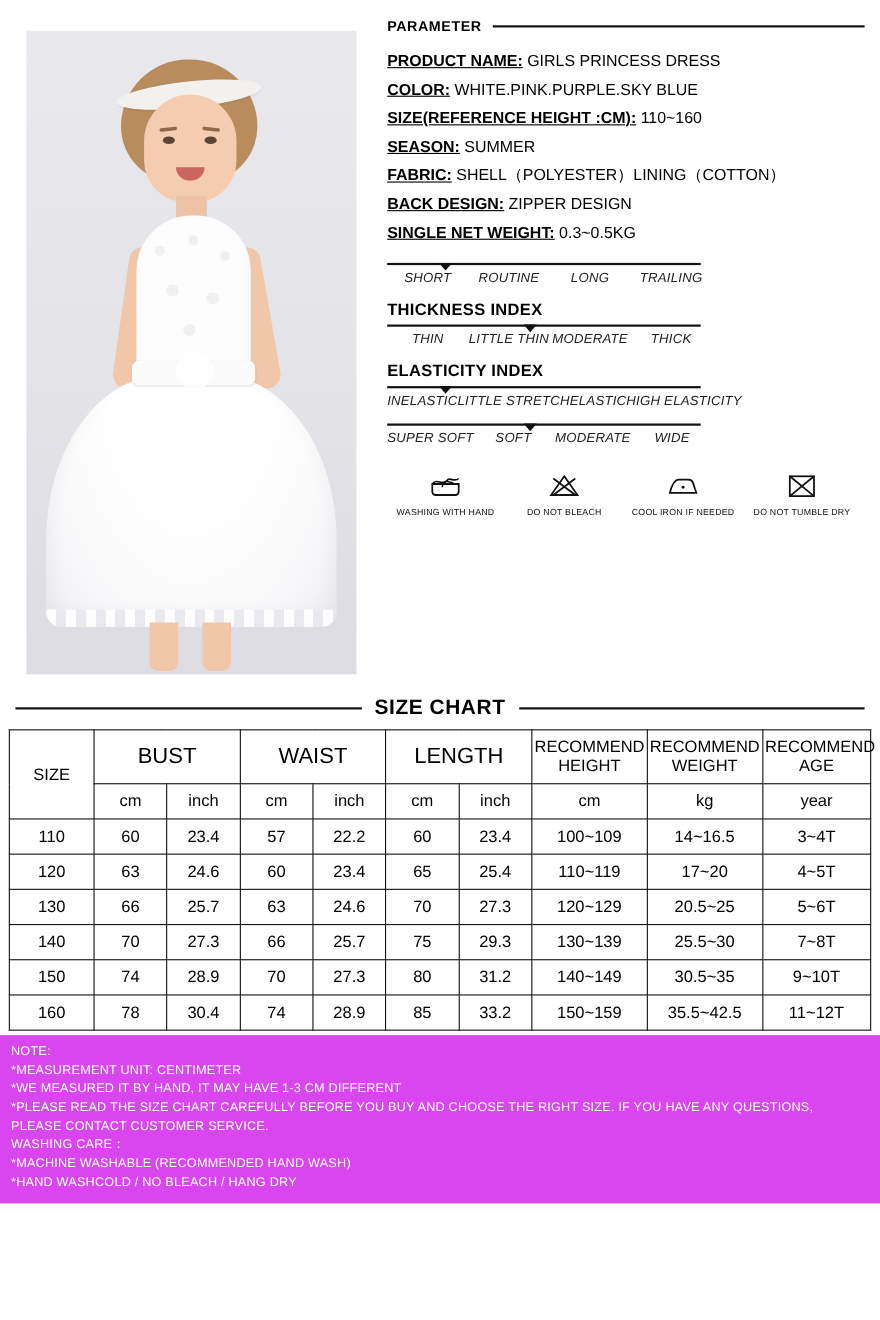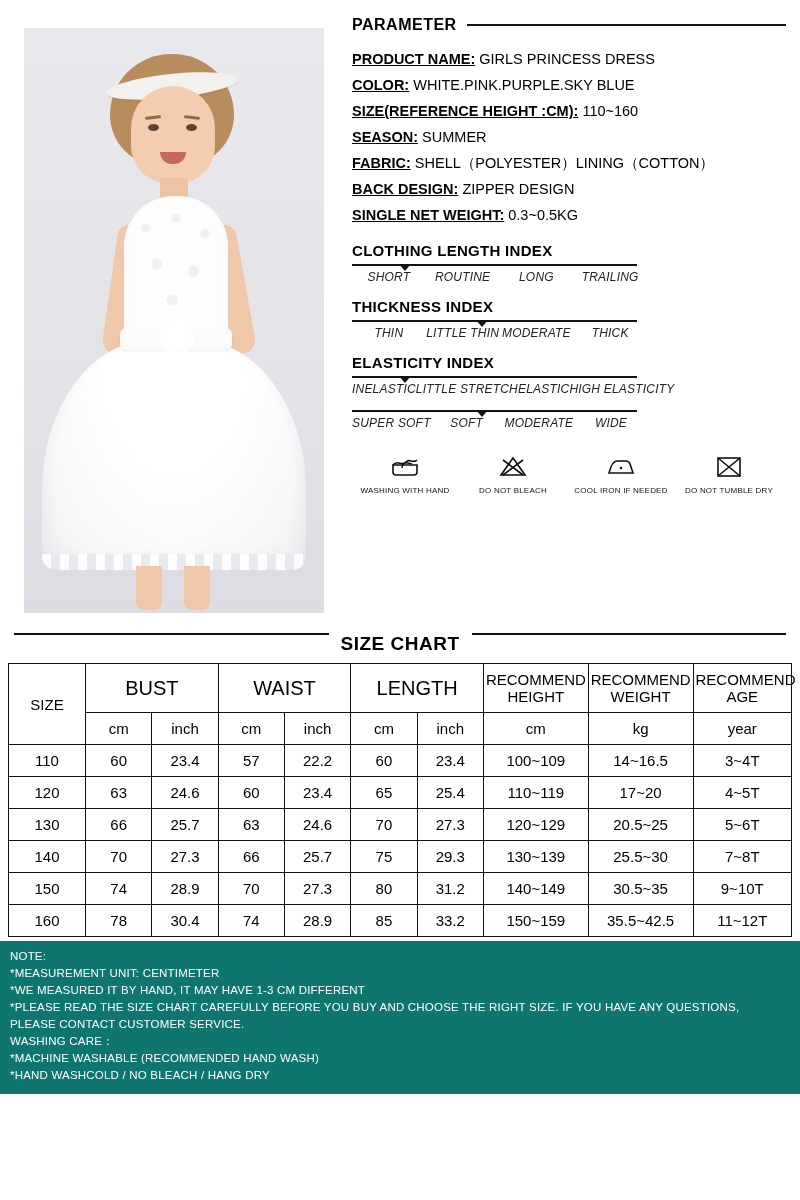--- a/index.html
+++ b/index.html
@@ -88,21 +88,21 @@
     border-radius: 0 0 14px 14px; opacity:.9;
   }
   .ph-leg{position:absolute;width:26px;height:44px;background:#f0c7a8;border-radius:0 0 8px 8px;}
   .ph-leg.l{left:112px;top:538px;}
   .ph-leg.r{left:160px;top:538px;}
 
   .info-col { flex: 1 1 auto; padding: 0 6px 0 26px; }
 
   .sec-title-wrap { display: flex; align-items: center; gap: 10px; margin: 2px 0 12px 0; }
   .sec-title {
-    font-size: 16px; font-weight: bold; letter-spacing: .5px;
+    font-size: 13px; font-weight: bold; letter-spacing: .5px;
   }
   .sec-rule { flex: 1 1 auto; height: 2px; background: #111; }
 
   .param-line { font-size: 14.5px; line-height: 26px; }
   .param-line .k { font-weight: bold; text-decoration: underline; }
 
   .index-block { margin-top: 14px; }
   .index-title { font-size: 15px; font-weight: bold; letter-spacing: .3px; }
   .index-bar { height: 2px; background: #111; margin: 5px 0 0 0; width: 285px; }
   .index-bar.w2 { width: 285px; }
@@ -119,21 +119,21 @@
 
   .care-row {
     display: flex; margin-top: 22px; width: 430px; justify-content: space-between;
   }
   .care-item { width: 106px; text-align: center; }
   .care-icon { height: 30px; display: flex; align-items: center; justify-content: center; }
   .care-label { font-size: 8px; letter-spacing: .2px; margin-top: 4px; color: #111; }
 
   
   .chart-head {
-    display: flex; align-items: flex-start; gap: 12px;
+    display: flex; align-items: center; gap: 12px;
     margin: 20px 14px 8px 14px;
   }
   .chart-head .sec-rule { height: 2px; background: #111; }
   .chart-title { font-size: 19px; font-weight: bold; letter-spacing: .5px; }
 
   table.size {
     border-collapse: collapse; width: 784px; margin: 0 8px;
     font-size: 15px; table-layout: fixed;
   }
   table.size th, table.size td {
@@ -141,21 +141,21 @@
   }
   table.size th { font-weight: normal; }
   .c-size { width: 72px; }
   .c-u { width: 62px; }
   .c-rec { width: 98px; }
   .c-age { width: 92px; }
   .hdr-group { font-size: 20px; }
 
   
   .note {
-    background: #0f766e; color: #fff; margin: 4px 0 0 0; padding: 7px 10px 10px 10px;
+    background: #d946ef; color: #fff; margin: 4px 0 0 0; padding: 7px 10px 10px 10px;
     font-size: 11.5px; line-height: 17px; letter-spacing: .2px;
   }
   .note .ttl { font-weight: normal; }
 </style>
 </head>
 <body>
 
 <div class="page">
 
   <div class="top">
@@ -215,21 +215,20 @@
           <span class="k">BACK DESIGN:</span>
           <span>ZIPPER DESIGN</span>
         </div>
         <div class="param-line">
           <span class="k">SINGLE NET WEIGHT:</span>
           <span>0.3~0.5KG</span>
         </div>
       </div>
 
       <div class="index-block">
-        <div class="index-title">CLOTHING LENGTH INDEX</div>
         <div class="index-bar"></div>
         <div class="index-ticks">
           <div class="marker" style="left:16%"></div>
           <span>SHORT</span>
           <span>ROUTINE</span>
           <span>LONG</span>
           <span>TRAILING</span>
         </div>
       </div>
 

